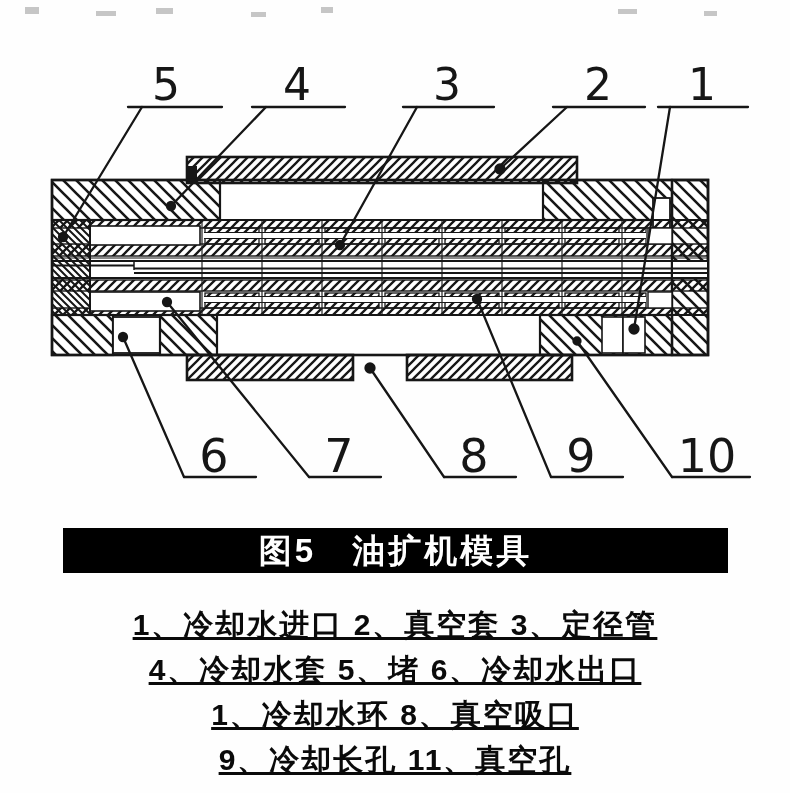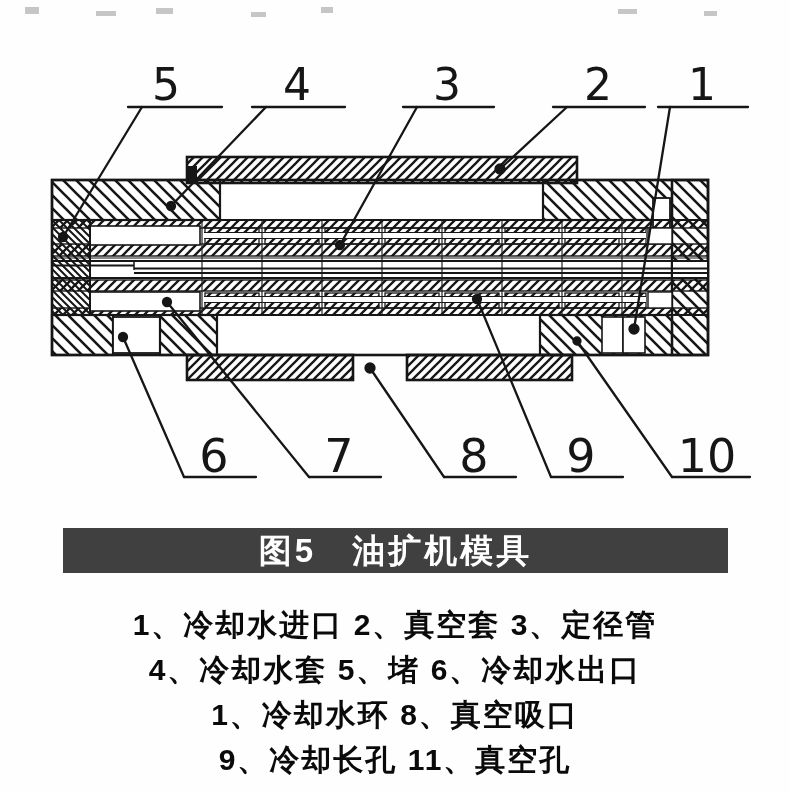--- a/index.html
+++ b/index.html
@@ -1,25 +1,25 @@
 <!DOCTYPE html>
 <html><head>
 <meta charset="utf-8">
 <style>
   html,body{margin:0;padding:0;background:#ffffff;}
   .page{position:relative;width:790px;height:793px;background:#fefefe;overflow:hidden;
         font-family:"Liberation Sans","DejaVu Sans",sans-serif;}
   svg{position:absolute;left:0;top:0;}
   .num{font-family:"DejaVu Sans",sans-serif;font-size:44px;fill:#161616;}
   .numb{font-family:"DejaVu Sans",sans-serif;font-size:46px;fill:#161616;}
-  .title-bar{position:absolute;left:63px;top:528px;width:665px;height:45px;background:#404040;
+  .title-bar{position:absolute;left:63px;top:528px;width:665px;height:45px;background:#000000;
              color:#fff;text-align:center;line-height:45px;font-size:33px;font-weight:bold;
              letter-spacing:3px;}
   .legend{position:absolute;left:0;top:602px;width:790px;text-align:center;color:#0a0a0a;}
-  .legend p{margin:0;font-size:30px;font-weight:bold;line-height:45px;letter-spacing:2px;}
+  .legend p{margin:0;font-size:30px;font-weight:bold;line-height:45px;letter-spacing:2px;text-decoration:underline;}
 </style>
 </head>
 <body>
 
 <div class="page">
 
   <svg width="790" height="520" viewBox="0 0 790 520">
     <defs>
       <pattern id="pF" width="9" height="9" patternUnits="userSpaceOnUse">
         <path d="M-2,2 L2,-2 M-2,11 L11,-2 M7,11 L11,7" stroke="#161616" stroke-width="2.3" fill="none"></path>

